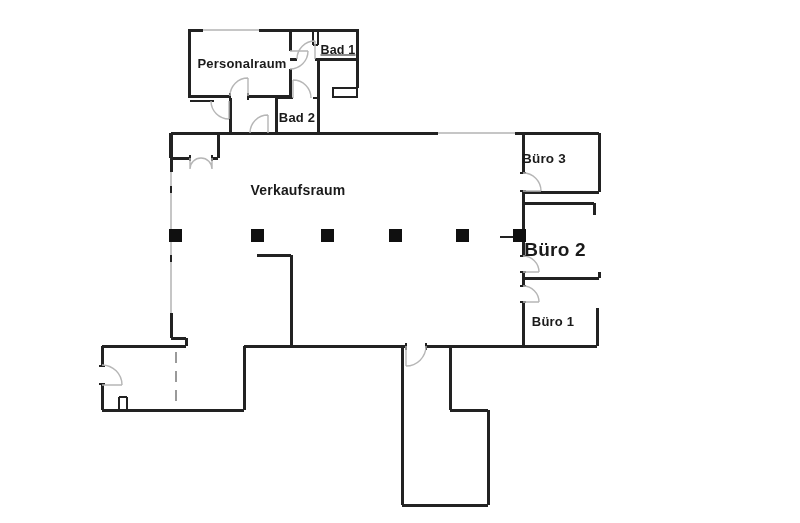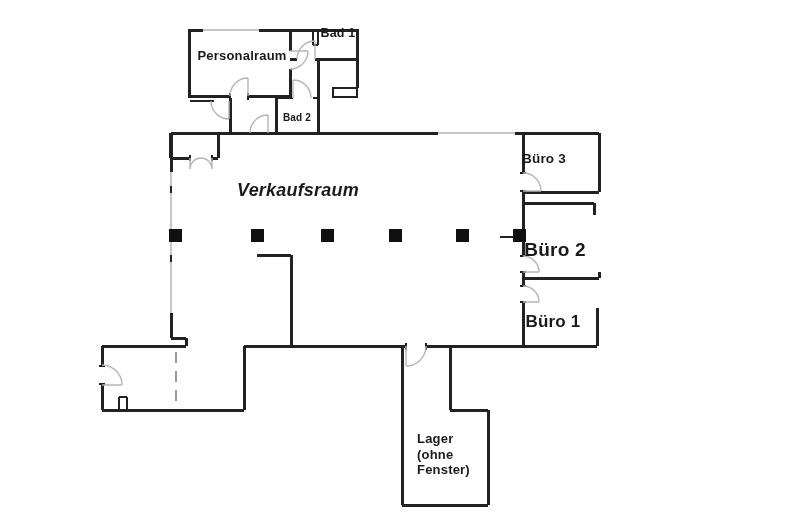--- a/index.html
+++ b/index.html
@@ -98,23 +98,20 @@
     <g shape-rendering="crispEdges">
       <rect class="pillar" x="169" y="229" width="13" height="13"></rect>
       <rect class="pillar" x="251" y="229" width="13" height="13"></rect>
       <rect class="pillar" x="321" y="229" width="13" height="13"></rect>
       <rect class="pillar" x="389" y="229" width="13" height="13"></rect>
       <rect class="pillar" x="456" y="229" width="13" height="13"></rect>
       <rect class="pillar" x="513" y="229" width="13" height="13"></rect>
     </g>
   </svg>
 
-  <div class="label" style="left:242px;top:55px;font-size:13px;">Personalraum</div>
-  <div class="label" style="left:338px;top:33px;font-size:12.5px;">Bad 1</div>
-  <div class="label" style="left:297px;top:117px;font-size:10px;">Bad 2</div>
-  <div class="label" style="left:298px;top:190px;font-size:18px;font-style:italic;">Verkaufsraum</div>
+  <div class="label" style="left:242px;top:63px;font-size:13px;">Personalraum</div>
+  <div class="label" style="left:338px;top:50px;font-size:12.5px;text-decoration:underline;">Bad 1</div>
+  <div class="label" style="left:297px;top:117px;font-size:13px;">Bad 2</div>
+  <div class="label" style="left:298px;top:190px;font-size:14px;">Verkaufsraum</div>
   <div class="label" style="left:544px;top:158px;font-size:13.5px;">Büro 3</div>
   <div class="label" style="left:555px;top:249px;font-size:19px;">Büro 2</div>
-  <div class="label" style="left:553px;top:321px;font-size:17px;">Büro 1</div>
-  <div class="label left" style="left:417px;top:431px;font-size:13px;line-height:15.5px;">Lager
-(ohne
-Fenster)</div>
+  <div class="label" style="left:553px;top:321px;font-size:13px;">Büro 1</div>
 </div>
 
 </body></html>

